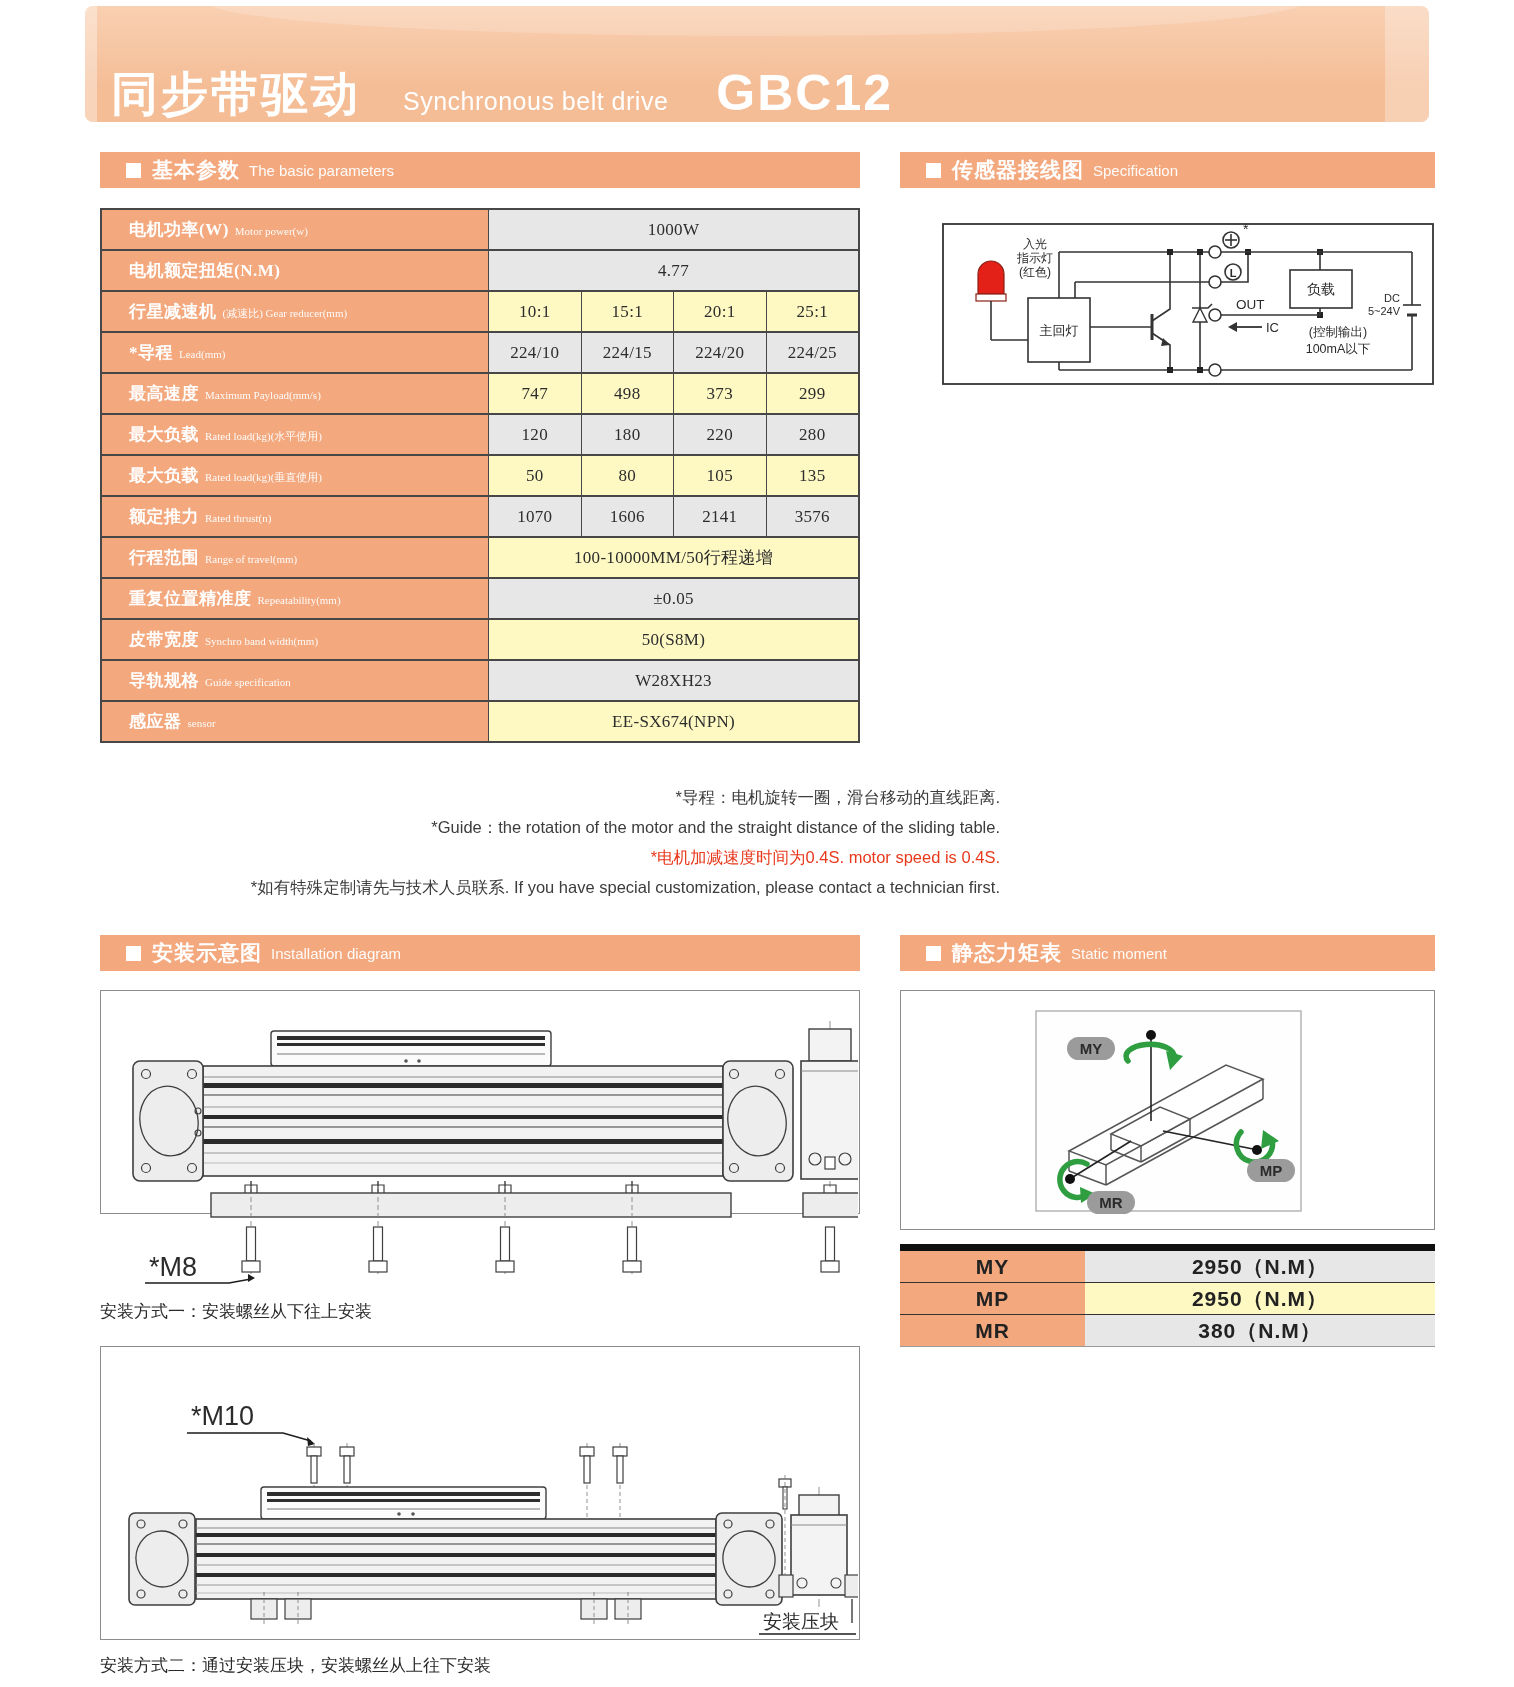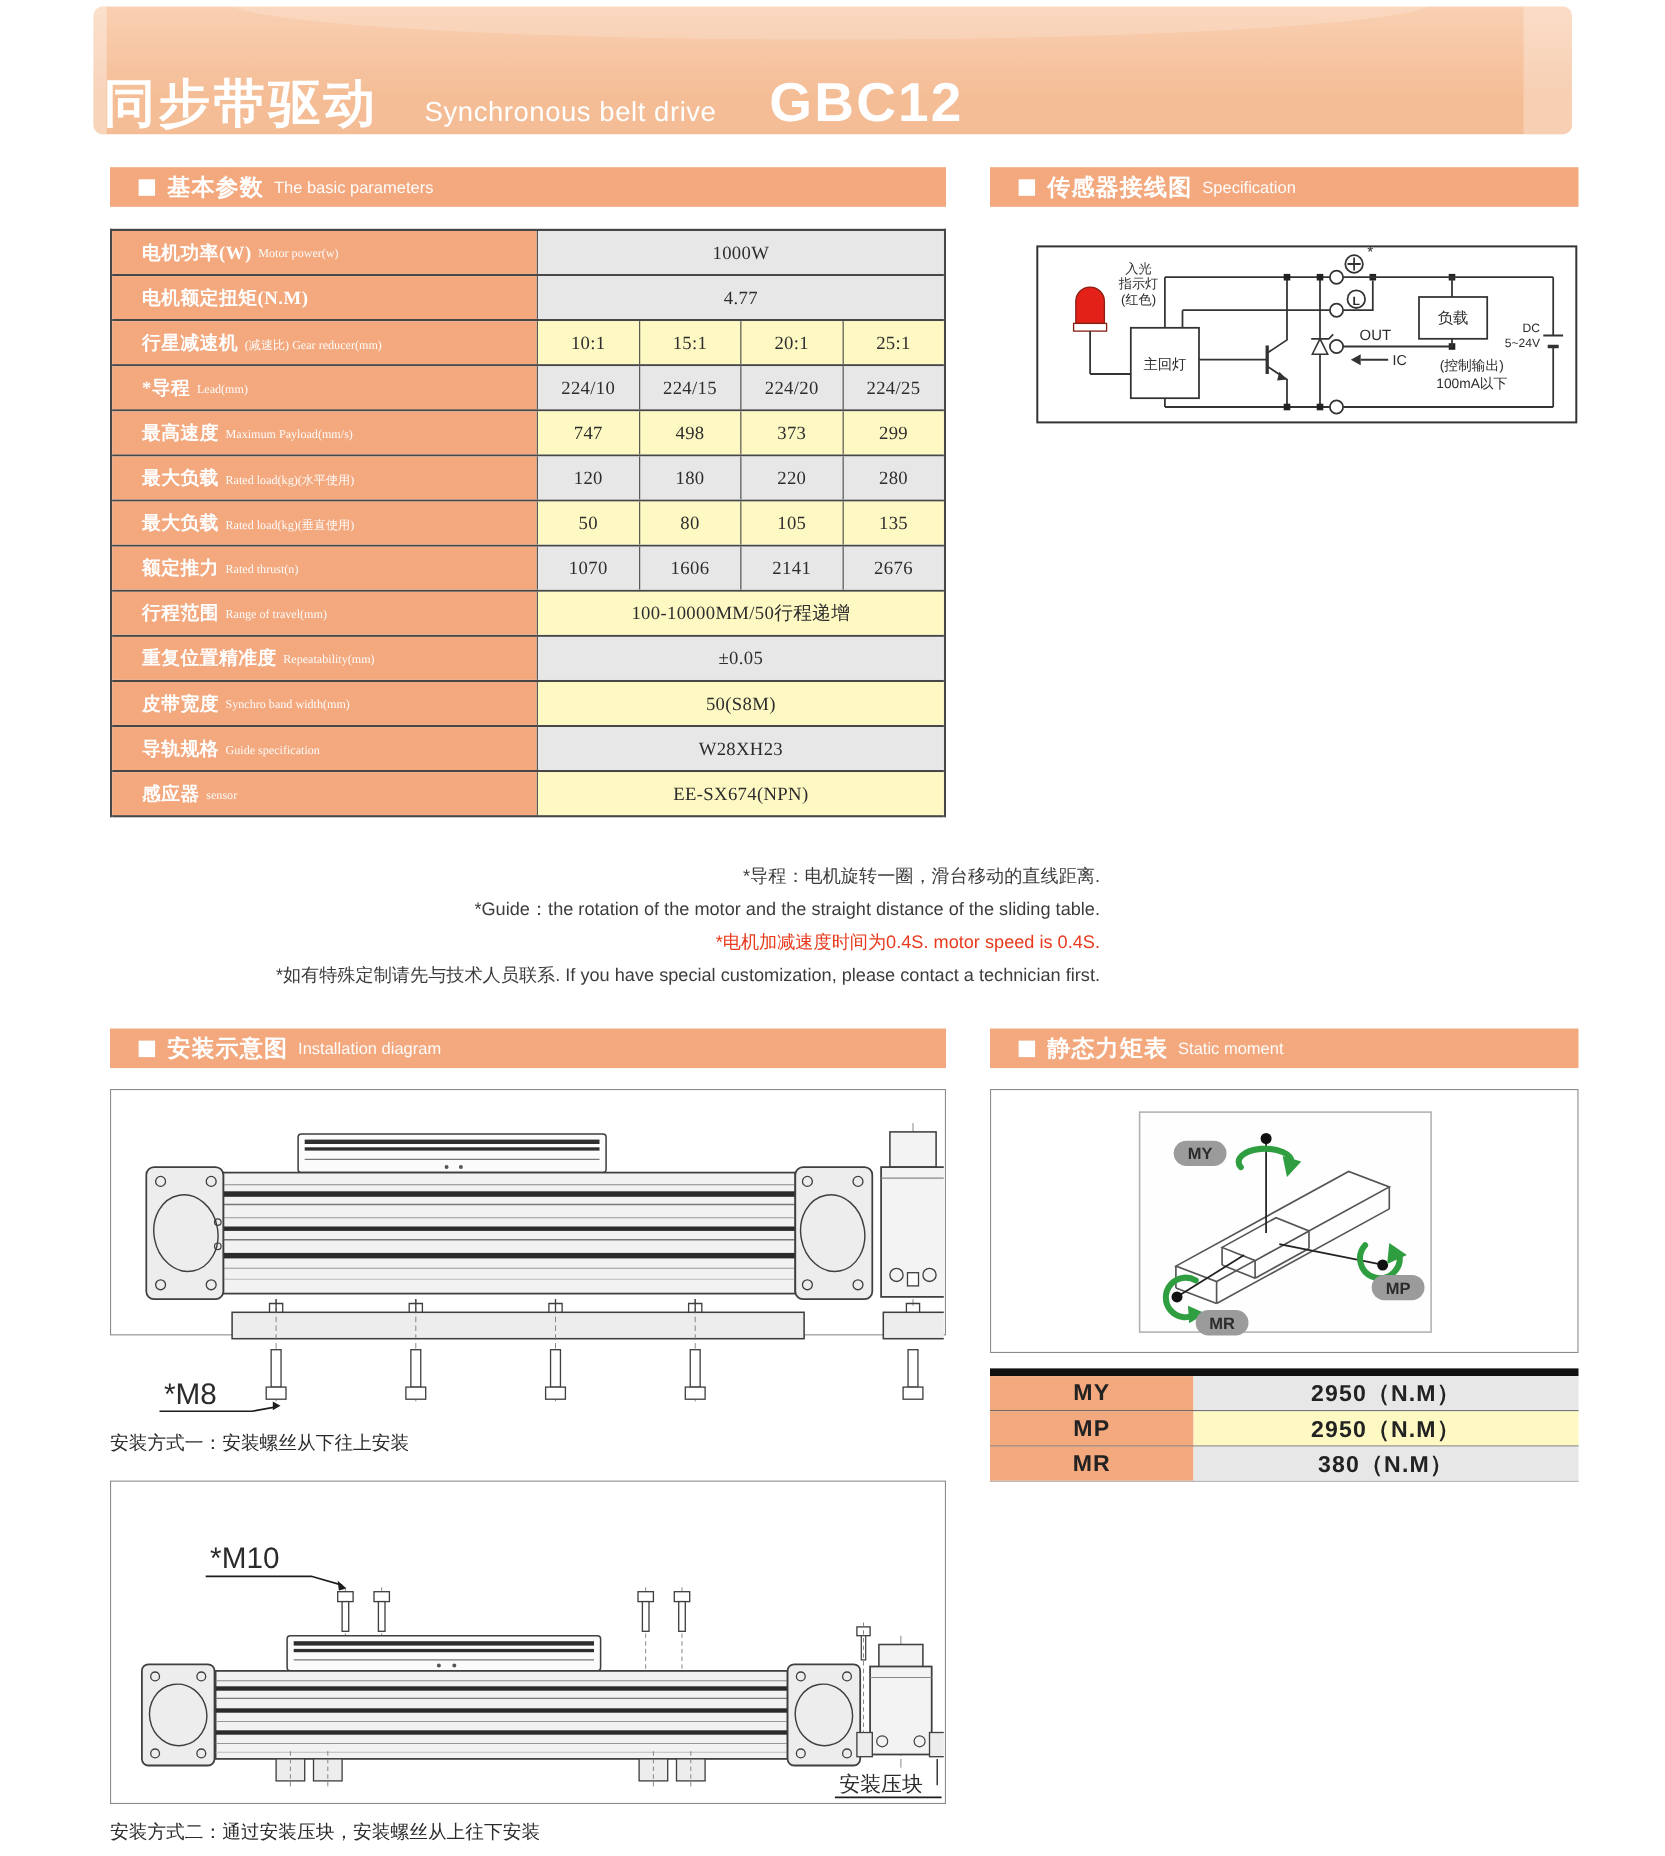--- a/index.html
+++ b/index.html
@@ -5,21 +5,21 @@
 <style>
   html,body{margin:0;padding:0;background:#fff;}
   *{box-sizing:border-box;}
   body{font-family:"Liberation Sans","DejaVu Sans",sans-serif;}
   #page{position:relative;width:1514px;height:1687px;background:#fff;overflow:hidden;}
   .abs{position:absolute;}
 
   
   #banner{left:85px;top:6px;width:1344px;height:116px;border-radius:8px;
     background:linear-gradient(180deg,var(--banner-top) 0%,var(--banner-bottom) 70%);
-    display:flex;align-items:baseline;padding:58px 0 0 9px;color:#fff;}
+    display:flex;align-items:baseline;padding:58px 0 0 26px;color:#fff;}
   #banner::before{content:"";position:absolute;left:0;top:0;width:12px;height:100%;
     background:rgba(255,255,255,.35);border-radius:8px 0 0 8px;}
   #banner::after{content:"";position:absolute;right:0;top:0;width:44px;height:100%;
     background:rgba(255,255,255,.28);border-radius:0 8px 8px 0;}
   .banner-hl{position:absolute;left:120px;top:-40px;width:1100px;height:70px;border-radius:50%;
     background:rgba(255,255,255,.18);}
   #banner .t-cn{font-size:47px;font-weight:bold;letter-spacing:3px;line-height:1;}
   #banner .t-en{font-size:25px;margin-left:42px;letter-spacing:.5px;}
   #banner .t-model{font-size:50px;font-weight:bold;margin-left:48px;letter-spacing:2px;}
 
@@ -158,21 +158,21 @@
       <div class="pval white">135</div>
     </div>
     <div class="prow">
       <div class="plabel">
           <span class="lcn">额定推力</span>
           <span class="len">Rated thrust(n)</span>
         </div>
       <div class="pval gray">1070</div>
       <div class="pval gray">1606</div>
       <div class="pval gray">2141</div>
-      <div class="pval gray">2676</div>
+      <div class="pval gray">3576</div>
     </div>
     <div class="prow">
       <div class="plabel">
           <span class="lcn">行程范围</span>
           <span class="len">Range of travel(mm)</span>
         </div>
       <div class="pval white">100-10000MM/50行程递增</div>
     </div>
     <div class="prow">
       <div class="plabel">

